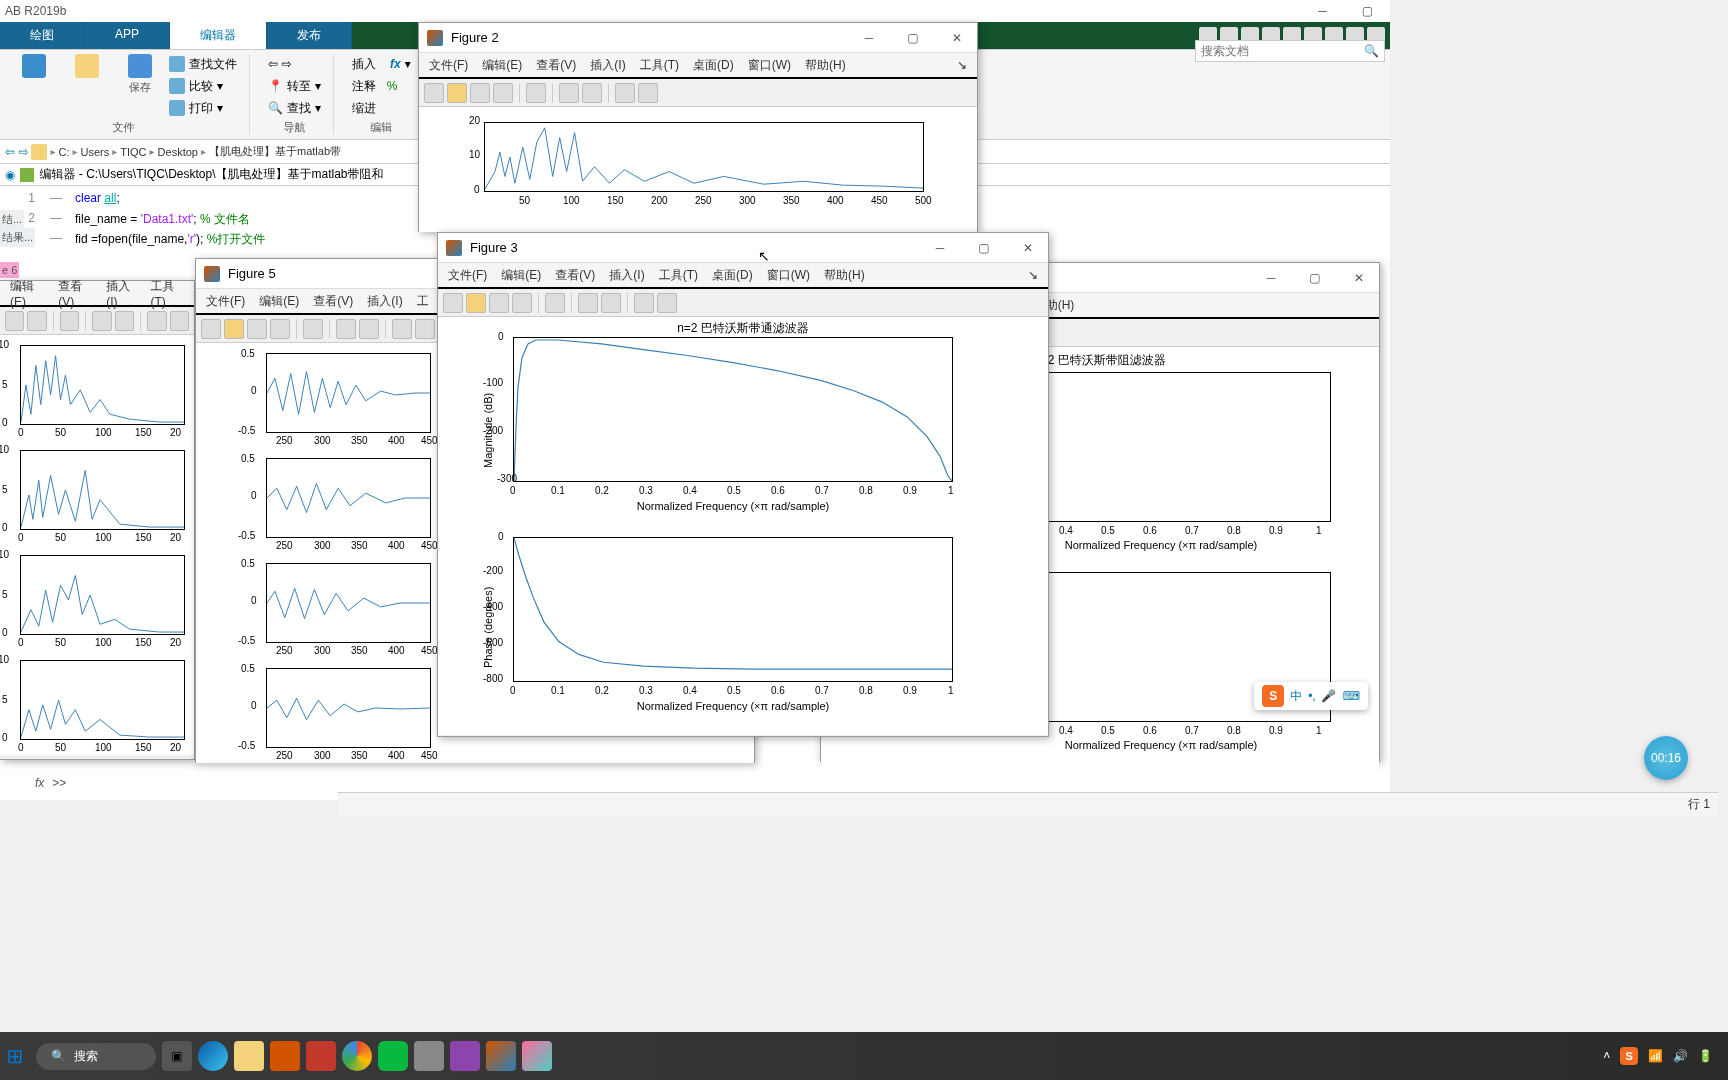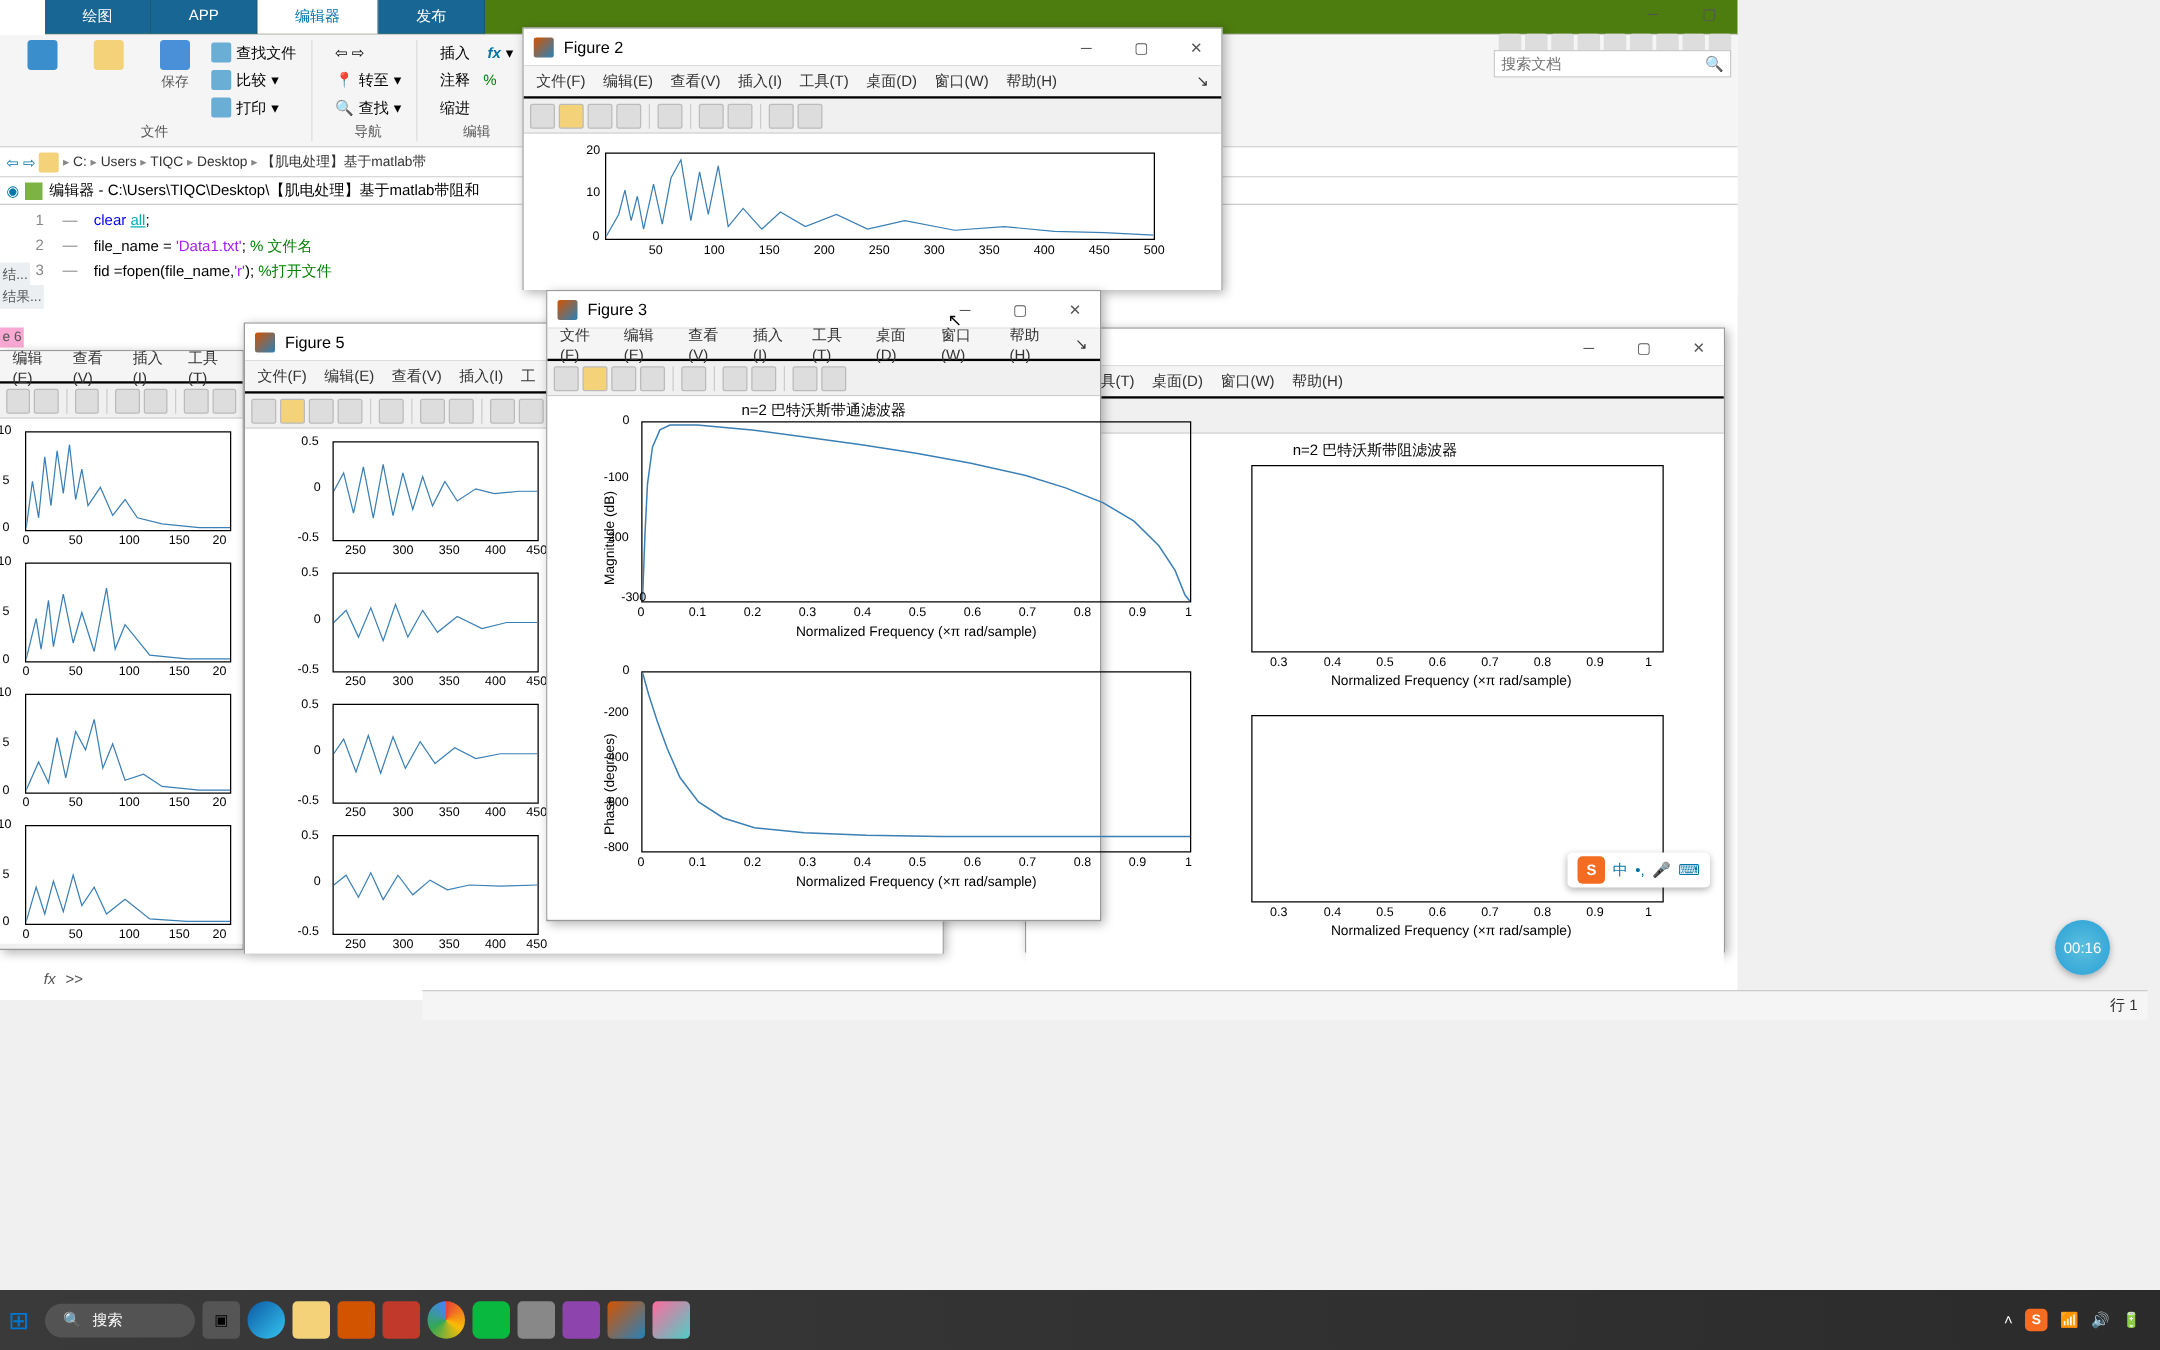--- a/index.html
+++ b/index.html
@@ -5,21 +5,21 @@
 * { margin: 0; padding: 0; box-sizing: border-box; font-family: "Microsoft YaHei", "Segoe UI", sans-serif; font-size: 12px; }
 body { background: #f0f0f0; width: 1728px; height: 1080px; overflow: hidden; position: relative; }
 
 
 .matlab-main { position: absolute; top: 0; left: 0; width: 1390px; height: 800px; background: #fff; }
 .titlebar { background: #fff; height: 22px; display: flex; align-items: center; padding-left: 5px; color: #555; font-size: 11px; }
 .titlebar-controls { position: absolute; right: 0; top: 0; display: flex; }
 .titlebar-btn { width: 45px; height: 22px; display: flex; align-items: center; justify-content: center; color: #555; }
 
 
-.ribbon-tabs { display: flex; background: #4d7c0f; height: 28px; border-bottom: 1px solid #ccc; margin-left: 36px; }
+.ribbon-tabs { display: flex; background: #14532d; height: 28px; border-bottom: 1px solid #ccc; }
 .ribbon-tab { padding: 5px 30px; color: #333; background: #186694; color: #fff; border-right: 1px solid #1a5a7a; }
 .ribbon-tab.active { background: #fff; color: #0076A8; }
 .ribbon-toolbar-right { position: absolute; right: 0; top: 22px; display: flex; align-items: center; height: 28px; gap: 3px; padding-right: 5px; }
 .mini-icon { width: 18px; height: 18px; background: #ddd; border-radius: 2px; }
 
 
 .ribbon-body { background: #f5f5f5; height: 90px; display: flex; border-bottom: 1px solid #ccc; padding: 4px 10px; gap: 18px; }
 .ribbon-group { display: flex; flex-direction: column; align-items: center; justify-content: space-between; border-right: 1px solid #ddd; padding-right: 12px; }
 .ribbon-group-content { display: flex; gap: 5px; }
 .ribbon-big-btn { display: flex; flex-direction: column; align-items: center; gap: 2px; width: 48px; }
@@ -89,20 +89,23 @@
 
 
 .fx-bar { position: absolute; left: 35px; bottom: 290px; display: flex; align-items: center; gap: 8px; font-size: 14px; color: #555; }
 
 .cursor-ptr { position: absolute; font-size: 14px; color: #000; }
 </style>
 </head>
 <body>
 
 <div class="matlab-main">
+  <div class="titlebar">
+    <span>AB R2019b</span>
+  </div>
   <div class="titlebar-controls">
     <div class="titlebar-btn">─</div>
     <div class="titlebar-btn">▢</div>
   </div>
 
   <div class="ribbon-tabs">
     <div class="ribbon-tab">绘图</div>
     <div class="ribbon-tab">APP</div>
     <div class="ribbon-tab active">编辑器</div>
     <div class="ribbon-tab">发布</div>
@@ -506,21 +509,21 @@
       <span class="tick" style="left:55px;top:357px">0</span>
       <span class="tick" style="left:42px;top:397px">-0.5</span>
     <span class="tick" style="left:80px;top:407px">250</span>
       <span class="tick" style="left:118px;top:407px">300</span>
       <span class="tick" style="left:155px;top:407px">350</span>
       <span class="tick" style="left:192px;top:407px">400</span>
       <span class="tick" style="left:225px;top:407px">450</span>
   </div>
 </div>
 
-<div class="figure-window" style="left:437px;top:232px;width:444px;height:505px">
+<div class="figure-window" style="left:437px;top:232px;width:612px;height:505px">
   <div class="fig-titlebar">
     <div class="fig-icon"></div>
     <span class="fig-title">Figure 3</span>
     <div class="fig-controls">
       <span class="fig-ctrl">─</span>
       <span class="fig-ctrl">▢</span>
       <span class="fig-ctrl">✕</span>
     </div>
   </div>
   <div class="fig-menu">

